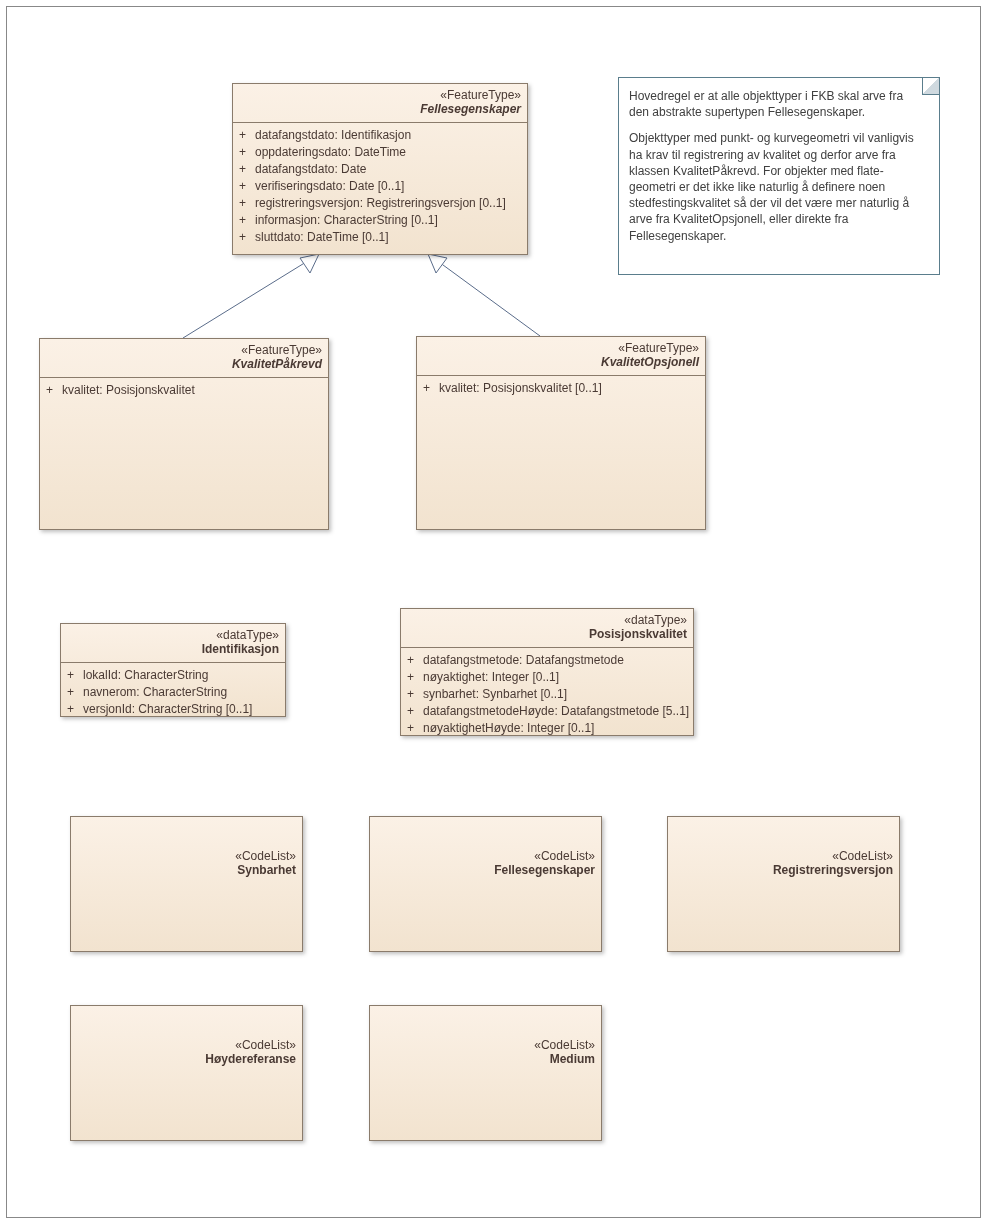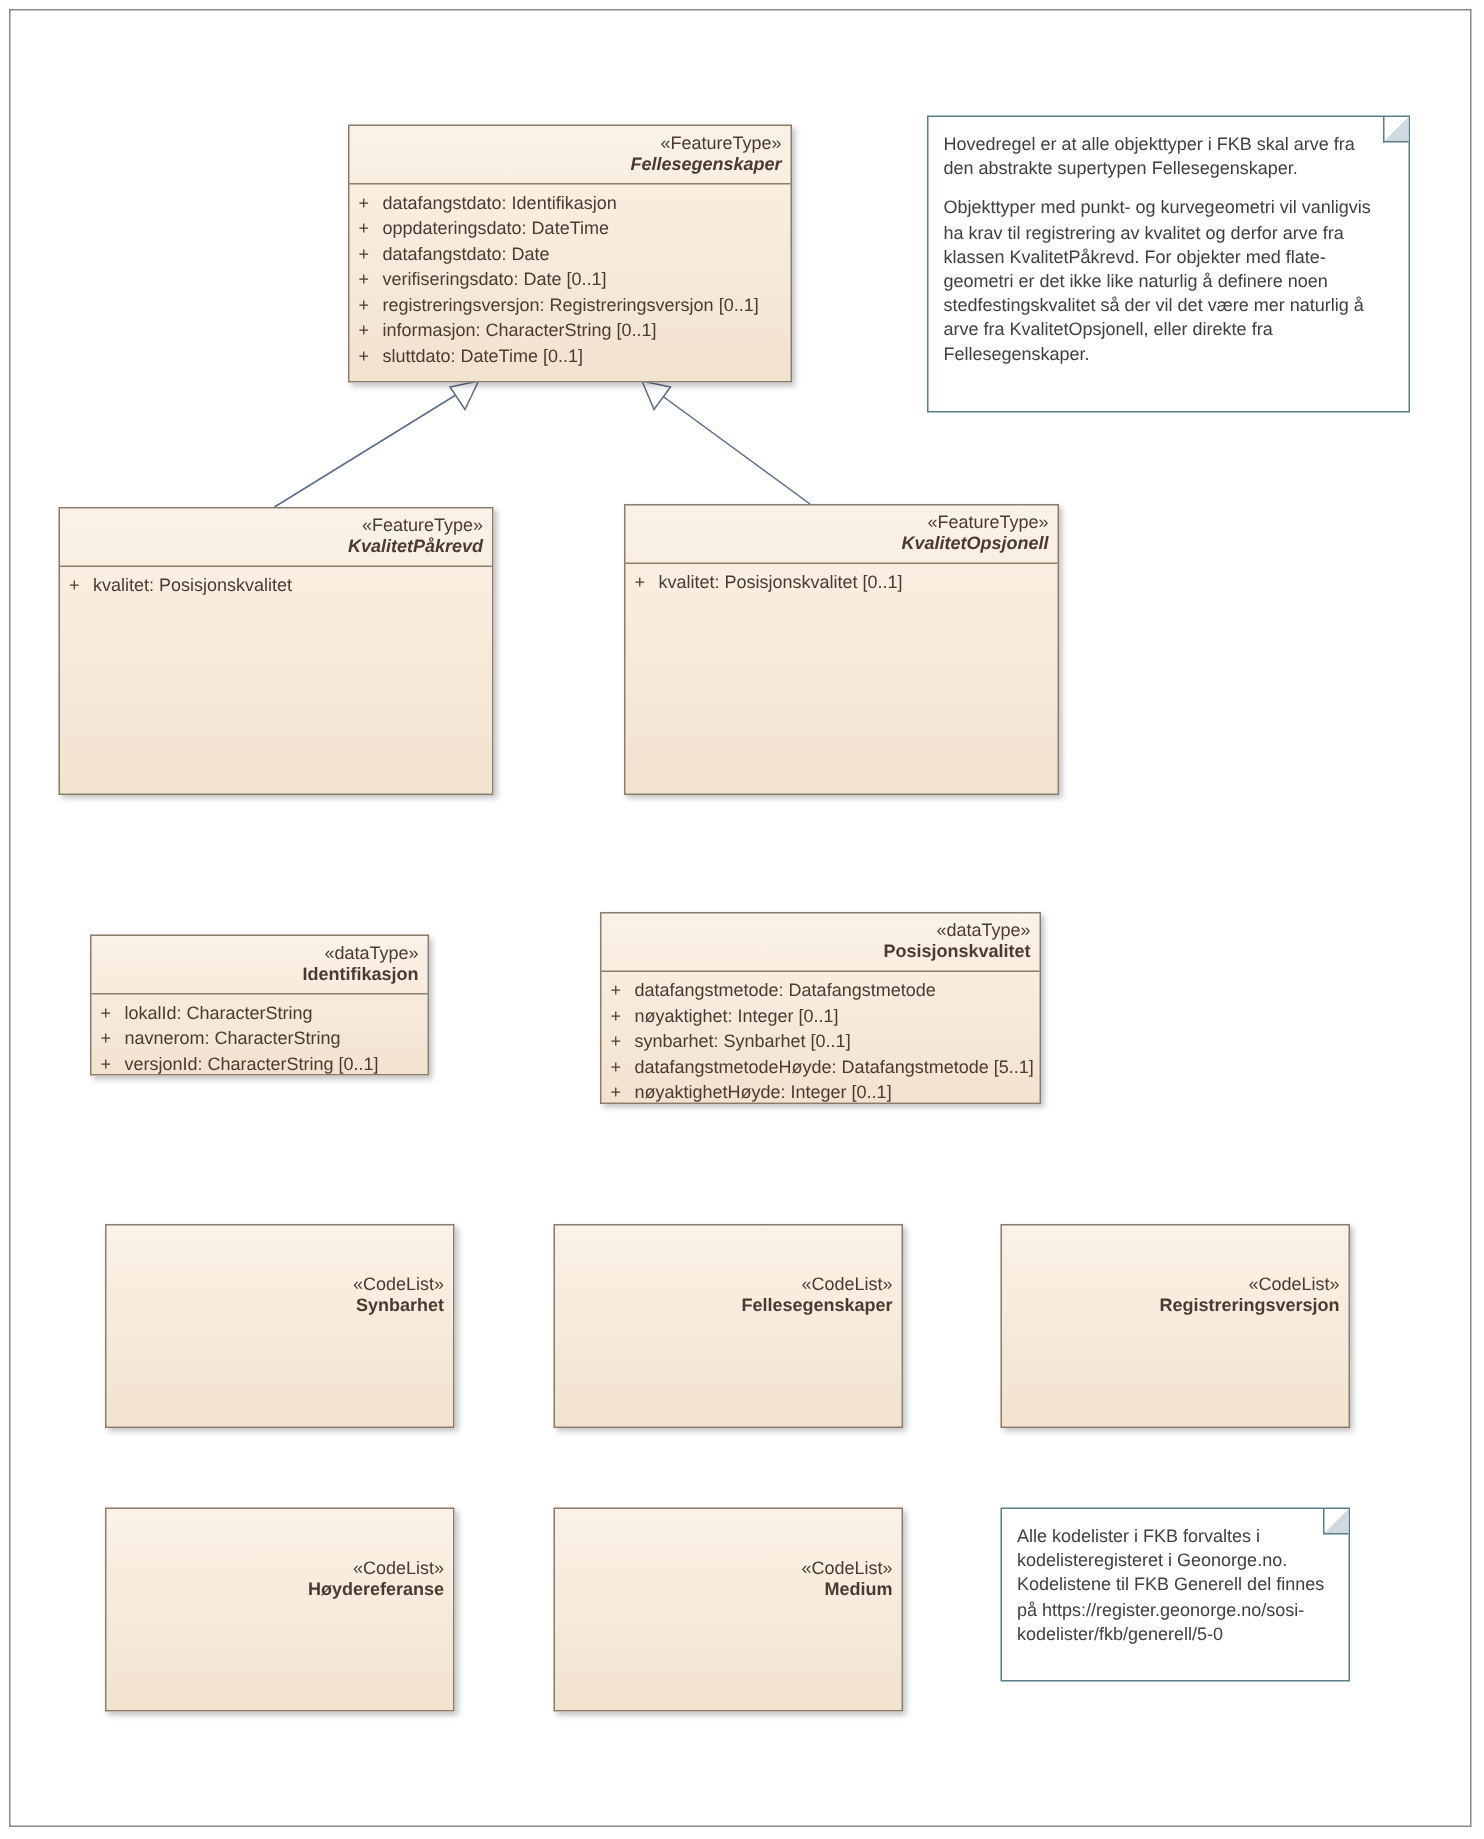--- a/index.html
+++ b/index.html
@@ -274,18 +274,14 @@
       <span class="cname">Medium</span>
     </div>
   </div>
 
   <div class="note" style="left:618px; top:77px; width:322px; height:198px;">
     <div class="fold"></div>
     <p>Hovedregel er at alle objekttyper i FKB skal arve fra den abstrakte supertypen Fellesegenskaper.</p>
     <p>Objekttyper med punkt- og kurvegeometri vil vanligvis ha krav til registrering av kvalitet og derfor arve fra klassen KvalitetPåkrevd. For objekter med flate-geometri er det ikke like naturlig å definere noen stedfestingskvalitet så der vil det være mer naturlig å arve fra KvalitetOpsjonell, eller direkte fra Fellesegenskaper.</p>
   </div>
 
-  <div class="note" style="left:667px; top:1005px; width:233px; height:116px;">
-    <div class="fold"></div>
-    <p style="word-break:break-word;">Alle kodelister i FKB forvaltes i kodelisteregisteret i Geonorge.no. Kodelistene til FKB Generell del finnes på https://register.geonorge.no/sosi-kodelister/fkb/generell/5-0</p>
-  </div>
 
 </div>
 
 </body></html>

